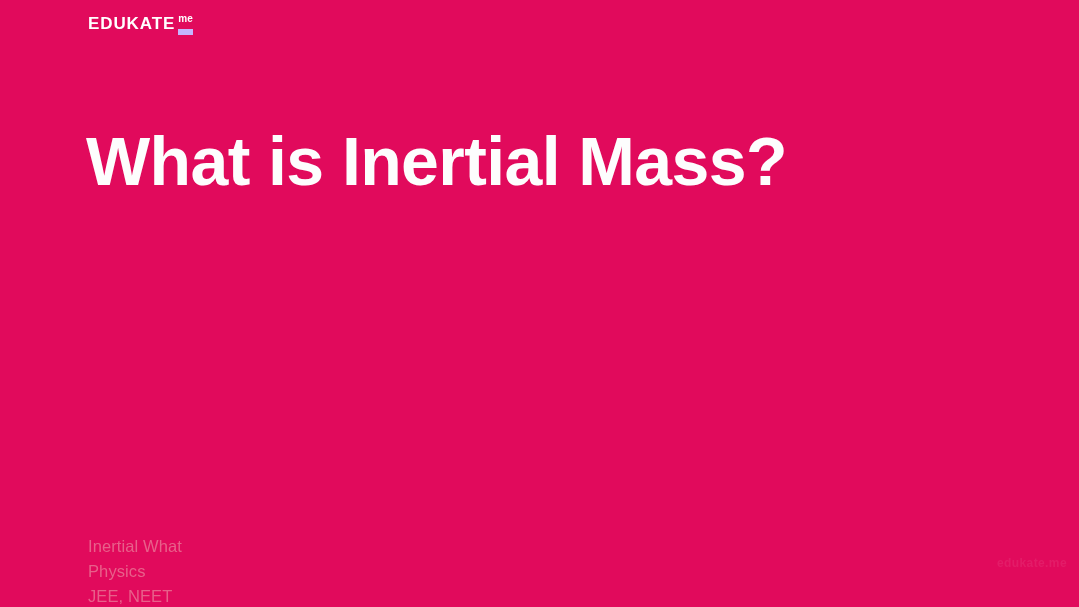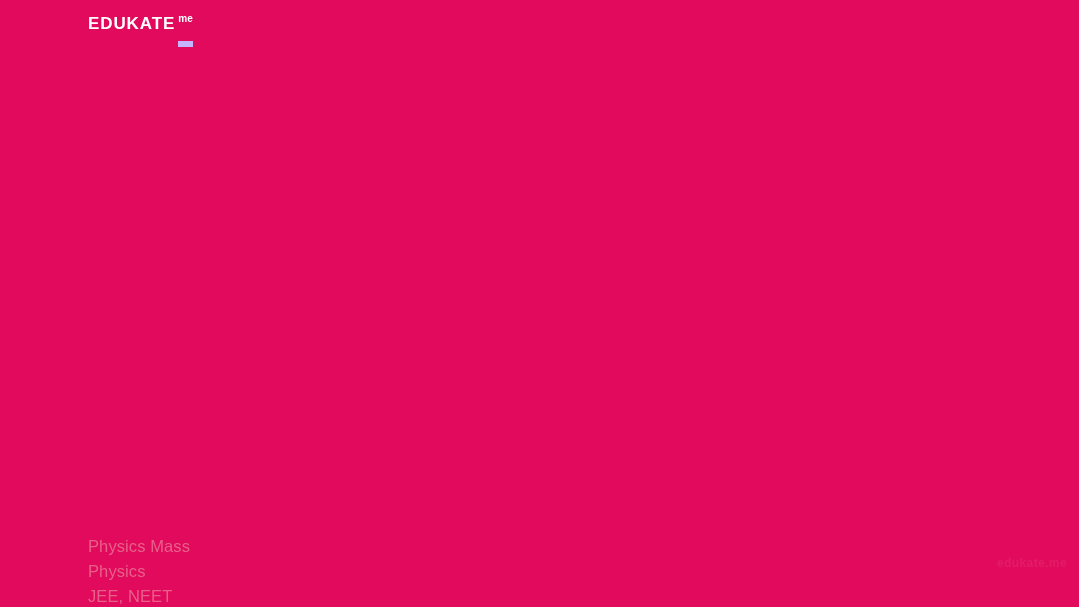--- a/index.html
+++ b/index.html
@@ -45,21 +45,21 @@
   }
 
   .brand-sup {
     font-size: 10px;
     font-weight: bold;
     line-height: 1;
     color: #ffffff;
     margin-left: 3px;
     margin-top: -1px;
     border-bottom: 6px solid #c4b5fd;
-    padding-bottom: 17px;
+    padding-bottom: 5px;
     display: inline-block;
     letter-spacing: 0.2px;
   }
 
   
   .title {
     position: absolute;
     left: 86px;
     top: 126px;
     width: 900px;
@@ -120,23 +120,24 @@
 </head>
 <body>
 
 <div class="slide">
 
   <div class="brand">
     <span class="brand-word">EDUKATE</span>
     <span class="brand-sup">me</span>
   </div>
 
+  <h1 class="title">What is Inertial Mass?</h1>
 
 
   <ul class="tags">
-    <li>Physics Mass</li>
+    <li>Inertial What</li>
     <li>Physics</li>
     <li>JEE, NEET</li>
   </ul>
 
   <div class="watermark">edukate.me</div>
 
 </div>
 
 </body></html>

